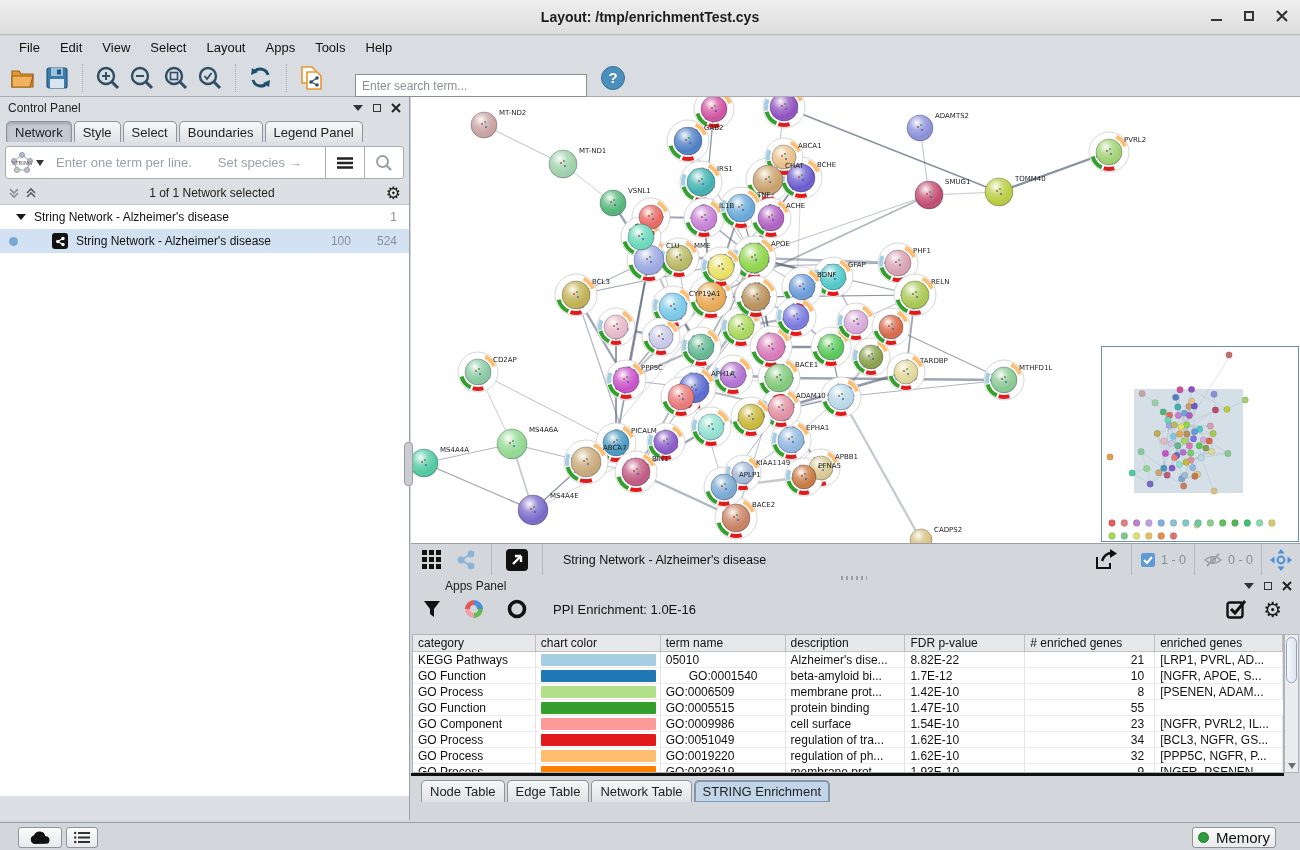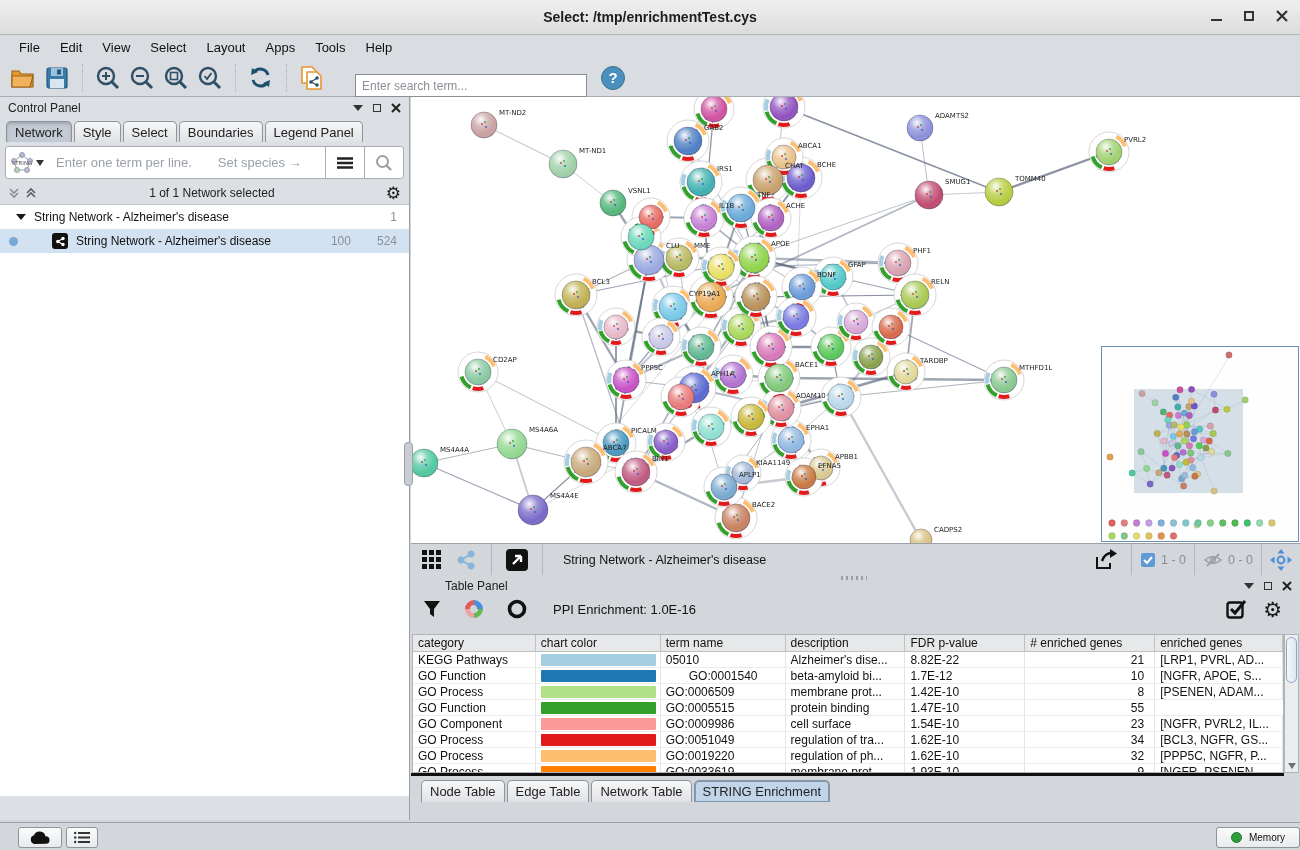--- a/index.html
+++ b/index.html
@@ -106,29 +106,29 @@
   #black-line { position:absolute; left:0px; top:198px; width:873px; height:3px; background:#101010; }
   
   #tbl-tabs { position:absolute; left:10px; top:205px; display:flex; gap:2px; align-items:flex-end; }
   #tbl-tabs .tab { height:22px; font-size:13px; }
   #tbl-tabs .tab.active { background:#c2d4e8; box-shadow:inset 0 0 0 1px #7d97b5; }
   
   #statusbar { position:absolute; left:0; top:822px; width:1300px; height:28px;
     background:#d3d6da; border-top:1px solid #9aa0a6; }
   .sb-btn { position:absolute; top:4px; height:21px; background:linear-gradient(#fbfbfb,#e8eaec);
     border:1px solid #8f949a; border-radius:3px; display:flex; align-items:center; justify-content:center; }
-  #memory-btn { right:0; width:84px; gap:7px; font-size:10px;text-align:right; }
+  #memory-btn { right:24px; width:84px; gap:7px; font-size:15px;text-align:right; }
   .green-dot { width:11px; height:11px; border-radius:50%; background:#2e9e3c; border:1px solid #1f7a2c; }
   text { font-family:"DejaVu Sans",sans-serif; }
 </style>
 </head>
 <body>
 
 <div id="titlebar">
-  <div id="title-text">Select: /tmp/enrichmentTest.cys</div>
+  <div id="title-text">Layout: /tmp/enrichmentTest.cys</div>
   <div class="win-btns">
     <div class="win-min"></div>
     <div class="win-max"></div>
     <svg width="12" height="12">
         <path d="M1,1 L11,11 M11,1 L1,11" stroke="#333" stroke-width="2.2"></path>
       </svg>
   </div>
 </div>
 
 <div id="menubar">
@@ -1574,21 +1574,21 @@
         <polygon points="0,11 4.5,7.5 4.5,14.5"></polygon>
         <polygon points="22,11 17.5,7.5 17.5,14.5"></polygon>
       </g>
       <circle cx="11" cy="11" r="3.4" fill="none" stroke="#4a90d9" stroke-width="2"></circle>
     </svg>
 </div>
 
 <div id="table-panel">
   <div id="tp-grip"></div>
   <div id="tp-head">
-    <span class="panel-title">Table Panel</span>
+    <span class="panel-title">Apps Panel</span>
     <div class="ph-icons">
       <div class="caret-down"></div>
       <div class="float-box"></div>
       <svg width="10" height="10">
           <path d="M1,1 L9,9 M9,1 L1,9" stroke="#222" stroke-width="2"></path>
         </svg>
     </div>
   </div>
   <div id="tp-toolbar">
     <svg width="18" height="18">

